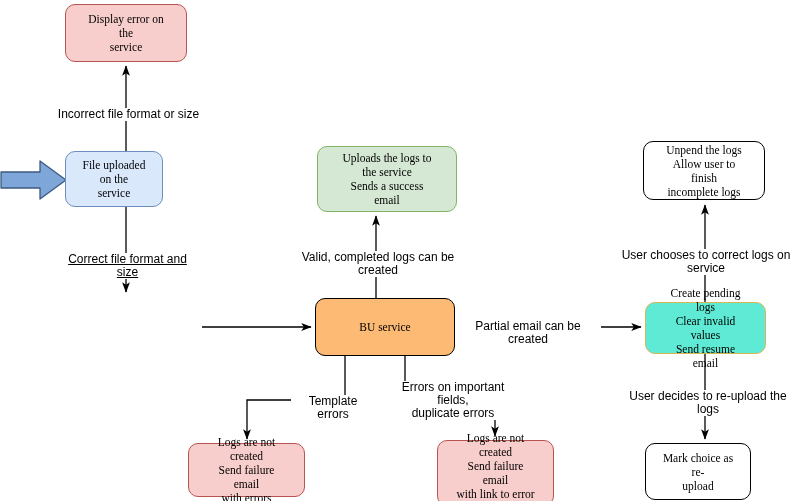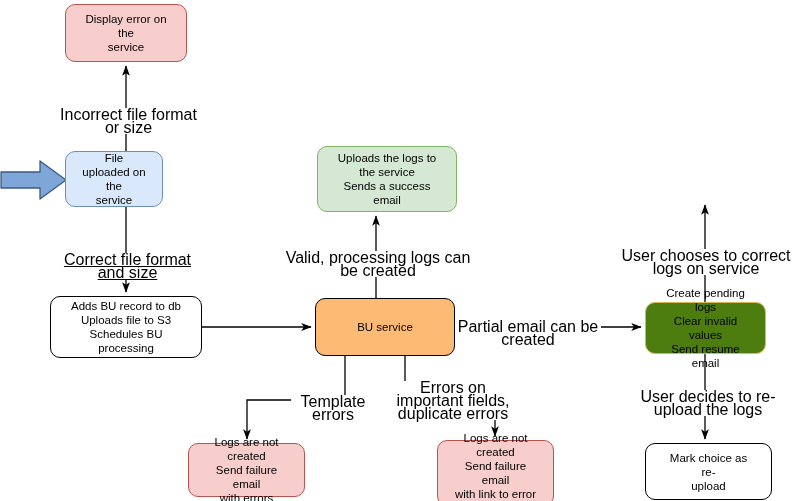--- a/index.html
+++ b/index.html
@@ -33,24 +33,25 @@
     align-items: center;
     justify-content: center;
     text-align: center;
     font-size: 11.5px;
     line-height: 14px;
     color: #000000;
     white-space: pre-line;
     padding: 2px 16px;
     background: #ffffff;
     z-index: 2;
+    font-family: Liberation Serif, serif;
   }
   .edge-label {
     position: absolute;
-    font-size: 16px;
+    font-size: 12px;
     line-height: 13px;
     color: #000000;
     text-align: center;
     background: #ffffff;
     padding: 0 2px;
     white-space: pre-line;
     z-index: 3;
   }
   .in-arrow {
     position: absolute;
@@ -91,53 +92,53 @@
   <svg class="in-arrow" style="left:0px; top:159px; width:68px; height:42px;" viewBox="0 0 68 42">
     <polygon points="1,13 40,13 40,2 66,21 40,40 40,29 1,29" fill="#7ea6d9" stroke="#3c5a80" stroke-width="1.3" stroke-linejoin="round"></polygon>
   </svg>
 
   <div class="node" style="left:65px; top:4px; width:122px; height:58px; background:#f8cecc; border-color:#b85450;">Display error on the
 service</div>
 
   <div class="node" style="left:65px; top:151px; width:98px; height:56px; background:#dae8fc; border-color:#6c8ebf;">File uploaded on the
 service</div>
 
-  <div class="node" style="left:50px; top:296px; width:152px; height:62px; background:#ffffff; border-color:#000000;">Adds BU record to db
-Uploads file to S3
-Schedules BU processing</div>
 
   <div class="node" style="left:317px; top:146px; width:140px; height:66px; background:#d5e8d4; border-color:#82b366;">Uploads the logs to
 the service
 Sends a success
 email</div>
 
   <div class="node" style="left:315px; top:298px; width:140px; height:58px; background:#fdba74; border-color:#000000;">BU service</div>
 
   <div class="node" style="left:188px; top:443px; width:117px; height:54px; background:#f8cecc; border-color:#b85450;">Logs are not created
 Send failure email
 with errors</div>
 
   <div class="node" style="left:437px; top:440px; width:117px; height:66px; background:#f8cecc; border-color:#b85450;">Logs are not created
 Send failure email
 with link to error
 summary</div>
 
+  <div class="node" style="left:643px; top:141px; width:122px; height:59px; background:#ffffff; border-color:#000000;">Unpend the logs
+Allow user to finish
+incomplete logs</div>
 
-  <div class="node" style="left:645px; top:302px; width:121px; height:52px; background:#4d7c0f; border-color:#d6b656;">Create pending logs
+  <div class="node" style="left:645px; top:302px; width:121px; height:52px; background:#5eead4; border-color:#d6b656;">Create pending logs
 Clear invalid values
 Send resume email</div>
 
-  <div class="node" style="left:645px; top:443px; width:127px; height:57px; background:#ffffff; border-color:#000000;">Mark choice as re-
+  <div class="node" style="left:645px; top:443px; width:106px; height:57px; background:#ffffff; border-color:#000000;">Mark choice as re-
 upload</div>
 
   <div class="edge-label" style="left:54px; top:108px; width:145px;">Incorrect file format or size</div>
 
   <div class="edge-label" style="left:54px; top:253px; width:143px;text-decoration:underline;">Correct file format and size</div>
 
-  <div class="edge-label" style="left:281px; top:251px; width:190px;">Valid, processing logs can be created</div>
+  <div class="edge-label" style="left:281px; top:251px; width:190px;">Valid, completed logs can be created</div>
 
   <div class="edge-label" style="left:455px; top:320px; width:142px;">Partial email can be created</div>
 
   <div class="edge-label" style="left:291px; top:395px; width:80px;">Template errors</div>
 
   <div class="edge-label" style="left:390px; top:381px; width:122px;">Errors on important fields,
 duplicate errors</div>
 
   <div class="edge-label" style="left:607px; top:249px; width:194px;">User chooses to correct logs on service</div>
 

